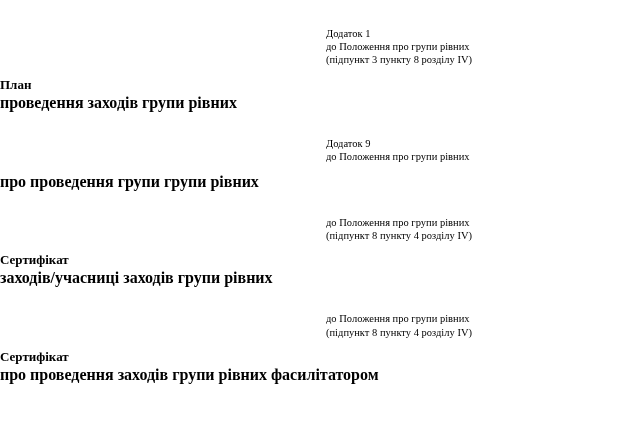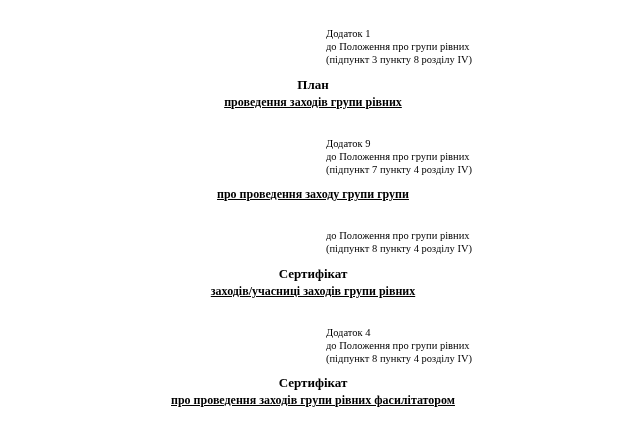--- a/index.html
+++ b/index.html
@@ -28,31 +28,28 @@
     margin-left: 326px;
     font-size: 10.5px;
     line-height: 13.2px;
     text-align: left;
     font-family: "Liberation Serif", "DejaVu Serif", serif;
   }
   .annex div {
     white-space: nowrap;
   }
   .title {
-    text-align: center;
     font-weight: bold;
     font-size: 13px;
     line-height: 17px;
   }
   .subtitle {
-    text-align: center;
     font-weight: bold;
-    font-size: 12px;
+    font-size: 16px;
     line-height: 17px;
-    text-decoration: underline;
   }
   .gap-top-1 { height: 27px; }
   .gap-annex-title { height: 9px; }
   .gap-title-sub { height: 1px; }
   .gap-section { height: 26px; }
 </style>
 </head>
 <body>
 
 <div class="page">
@@ -70,45 +67,43 @@
     <div class="gap-title-sub"></div>
     <div class="subtitle">проведення заходів групи рівних</div>
   </div>
 
   <div class="gap-section"></div>
 
   <div class="block">
     <div class="annex">
       <div>Додаток 9</div>
       <div>до Положення про групи рівних</div>
-      <div>(підпункт 7 пункту 4 розділу IV)</div>
     </div>
     <div class="gap-annex-title"></div>
     <div class="gap-title-sub"></div>
-    <div class="subtitle">про проведення заходу групи групи</div>
+    <div class="subtitle">про проведення групи групи рівних</div>
   </div>
 
   <div class="gap-section"></div>
 
   <div class="block">
     <div class="annex">
       <div>до Положення про групи рівних</div>
       <div>(підпункт 8 пункту 4 розділу IV)</div>
     </div>
     <div class="gap-annex-title"></div>
     <div class="title">Сертифікат</div>
     <div class="gap-title-sub"></div>
     <div class="subtitle">заходів/учасниці заходів групи рівних</div>
   </div>
 
   <div class="gap-section"></div>
 
   <div class="block">
     <div class="annex">
-      <div>Додаток 4</div>
       <div>до Положення про групи рівних</div>
       <div>(підпункт 8 пункту 4 розділу IV)</div>
     </div>
     <div class="gap-annex-title"></div>
     <div class="title">Сертифікат</div>
     <div class="gap-title-sub"></div>
     <div class="subtitle">про проведення заходів групи рівних фасилітатором</div>
   </div>
 
 </div>

